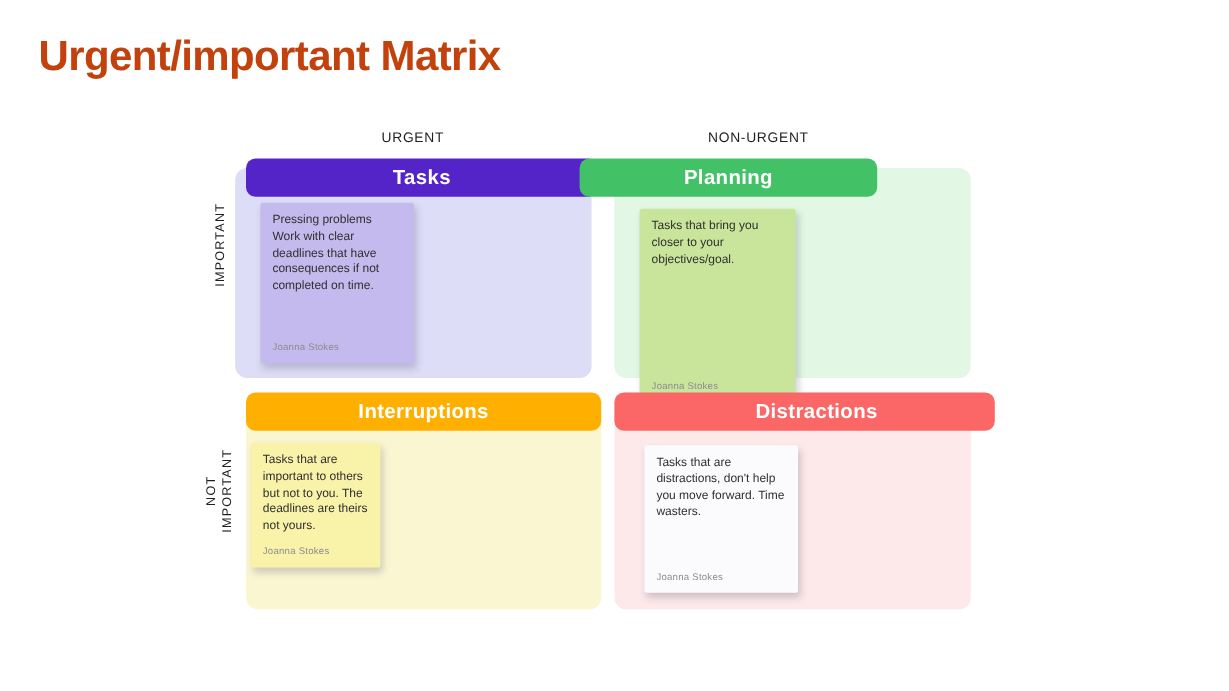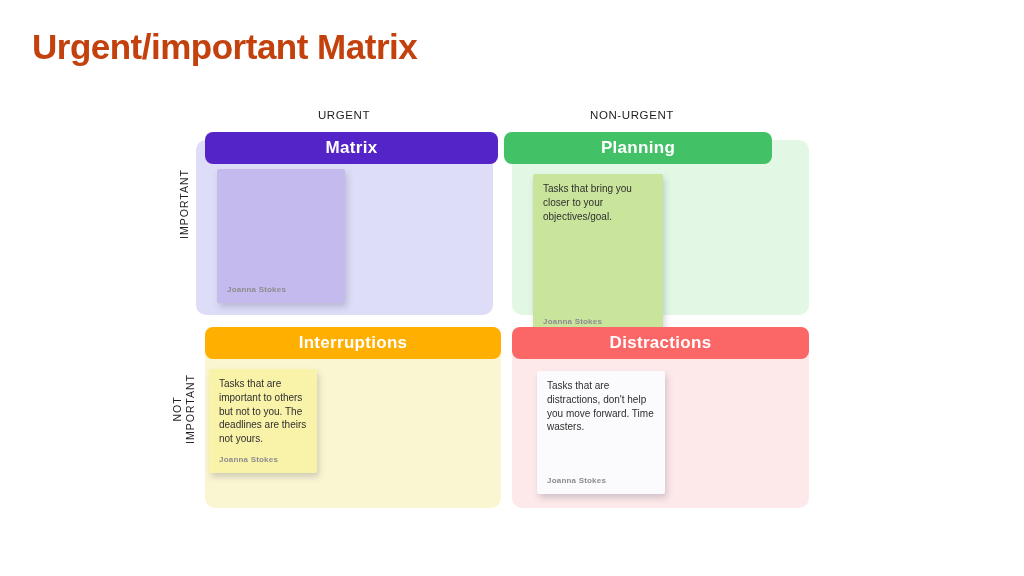--- a/index.html
+++ b/index.html
@@ -31,37 +31,37 @@
 
   .panel { position:absolute; border-radius:10px; }
   .qheader {
     position:absolute; height:32px; border-radius:8px;
     display:flex; align-items:center; justify-content:center;
     color:#ffffff; font-weight:700; font-size:17px; letter-spacing:0.3px;
   }
   .p-crises        { left:196px; top:140px; width:297px; height:175px; }
   .h-crises        { left:205px; top:132px; width:293px; }
   .p-planning      { left:512px; top:140px; width:297px; height:175px; }
-  .h-planning      { left:504px; top:132px; width:268px; }
+  .h-planning      { left:483px; top:132px; width:248px; }
   .p-interruptions { left:205px; top:336px; width:296px; height:172px; }
   .h-interruptions { left:205px; top:327px; width:296px; }
   .p-distractions  { left:512px; top:336px; width:297px; height:172px; }
   .h-distractions  { left:512px; top:327px; width:297px; }
 
   .note {
     position:absolute; border-radius:2px;
     box-shadow: 2px 4px 6px rgba(60,60,90,0.22);
   }
   .note-text {
     padding:8px 8px 0 10px; font-size:10px; line-height:13.8px;
     color:#2f2f2f; white-space:pre-line;
   }
   .note-author {
     position:absolute; left:10px; bottom:9px;
-    font-size:8px; font-weight:700; color:#8d8c8f; letter-spacing:0.2px;
+    font-size:8px; font-weight:400; color:#8d8c8f; letter-spacing:0.2px;
   }
   .n-crises        { left:217px; top:169px; width:128px; height:134px; }
   .n-planning      { left:533px; top:174px; width:130px; height:161px; }
   .n-interruptions { left:209px; top:369px; width:108px; height:104px; }
   .n-distractions  { left:537px; top:371px; width:128px; height:123px; }
 </style>
 </head>
 <body>
 
 <div class="stage">
@@ -71,23 +71,28 @@
 
   <div class="col-label cl-urgent">URGENT</div>
   <div class="col-label cl-nonurgent">NON-URGENT</div>
 
   <div class="row-label rl-important">IMPORTANT</div>
   <div class="row-label rl-notimportant">NOT
 IMPORTANT</div>
 
   <div class="panel p-crises" style="background-color: rgb(221, 221, 247);"></div>
   <div class="qheader h-crises" style="background-color: rgb(85, 36, 200);">
-    <span>Matrix</span>
+    <span>Tasks</span>
   </div>
   <div class="note n-crises" style="background-color: rgb(197, 186, 238);">
+    <div class="note-text">Pressing problems
+Work with clear
+deadlines that have
+consequences if not
+completed on time.</div>
     <div class="note-author">Joanna Stokes</div>
   </div>
 
   <div class="panel p-planning" style="background-color: rgb(226, 248, 229);"></div>
   <div class="qheader h-planning" style="background-color: rgb(67, 193, 103);">
     <span>Planning</span>
   </div>
   <div class="note n-planning" style="background-color: rgb(201, 228, 155);">
     <div class="note-text">Tasks that bring you
 closer to your
@@ -102,21 +107,21 @@
   <div class="note n-interruptions" style="background-color: rgb(249, 242, 169);">
     <div class="note-text">Tasks that are
 important to others
 but not to you. The
 deadlines are theirs
 not yours.</div>
     <div class="note-author">Joanna Stokes</div>
   </div>
 
   <div class="panel p-distractions" style="background-color: rgb(253, 233, 233);"></div>
-  <div class="qheader h-distractions" style="background-color: rgb(251, 102, 102);">
+  <div class="qheader h-distractions" style="background-color: rgb(251, 102, 102); padding-left: 20px;">
     <span>Distractions</span>
   </div>
   <div class="note n-distractions" style="background-color: rgb(251, 251, 253);">
     <div class="note-text">Tasks that are
 distractions, don't help
 you move forward. Time
 wasters.</div>
     <div class="note-author">Joanna Stokes</div>
   </div>
 

